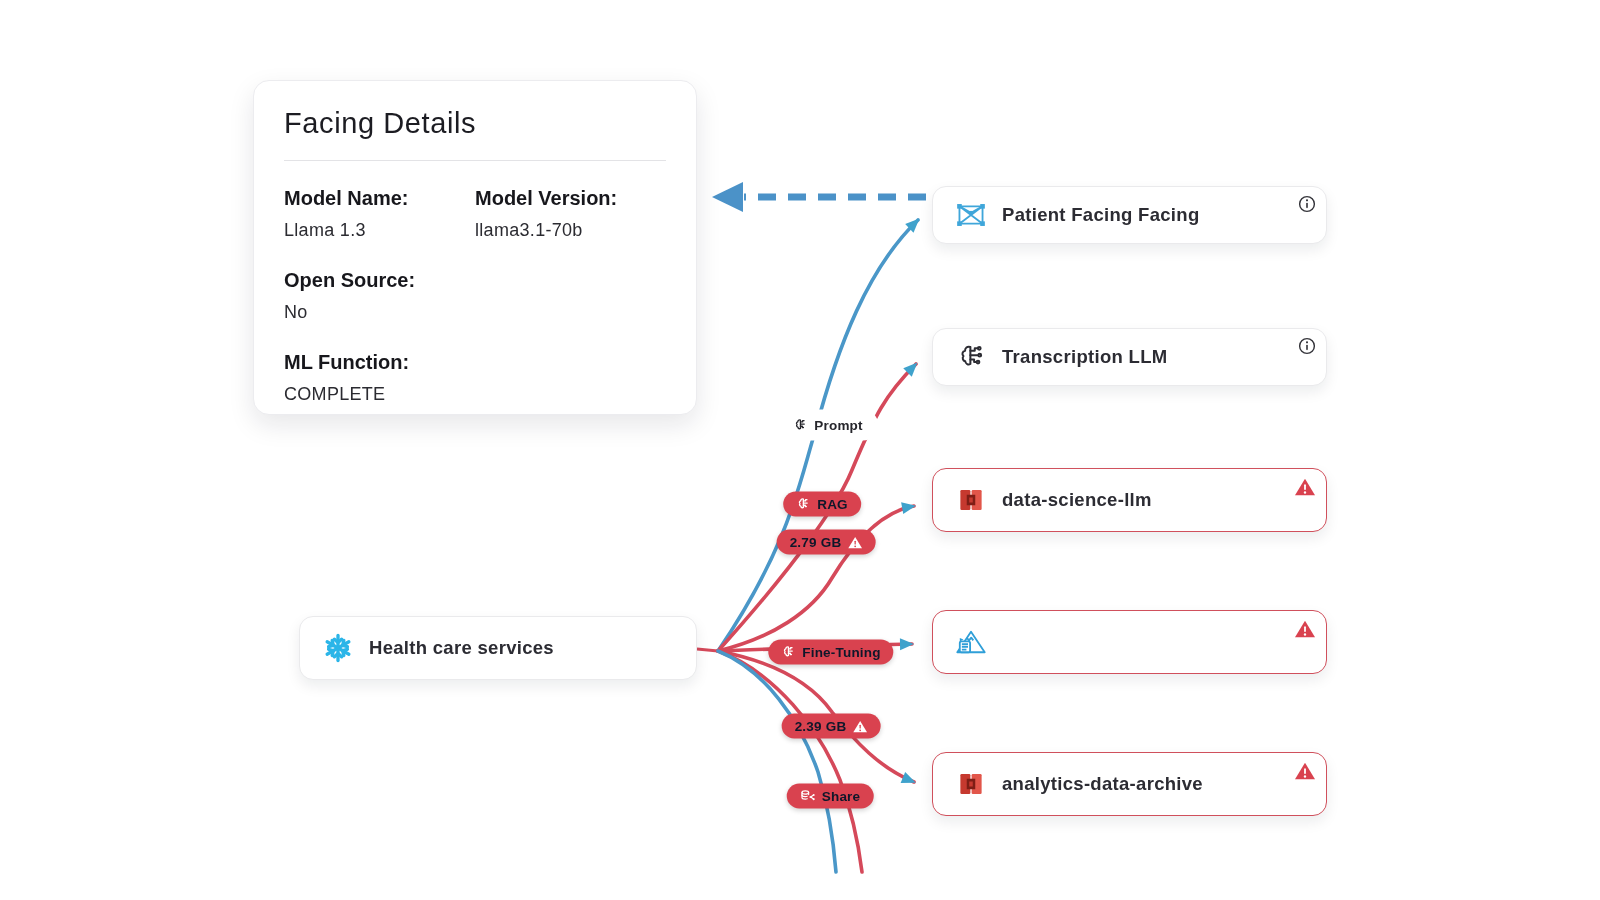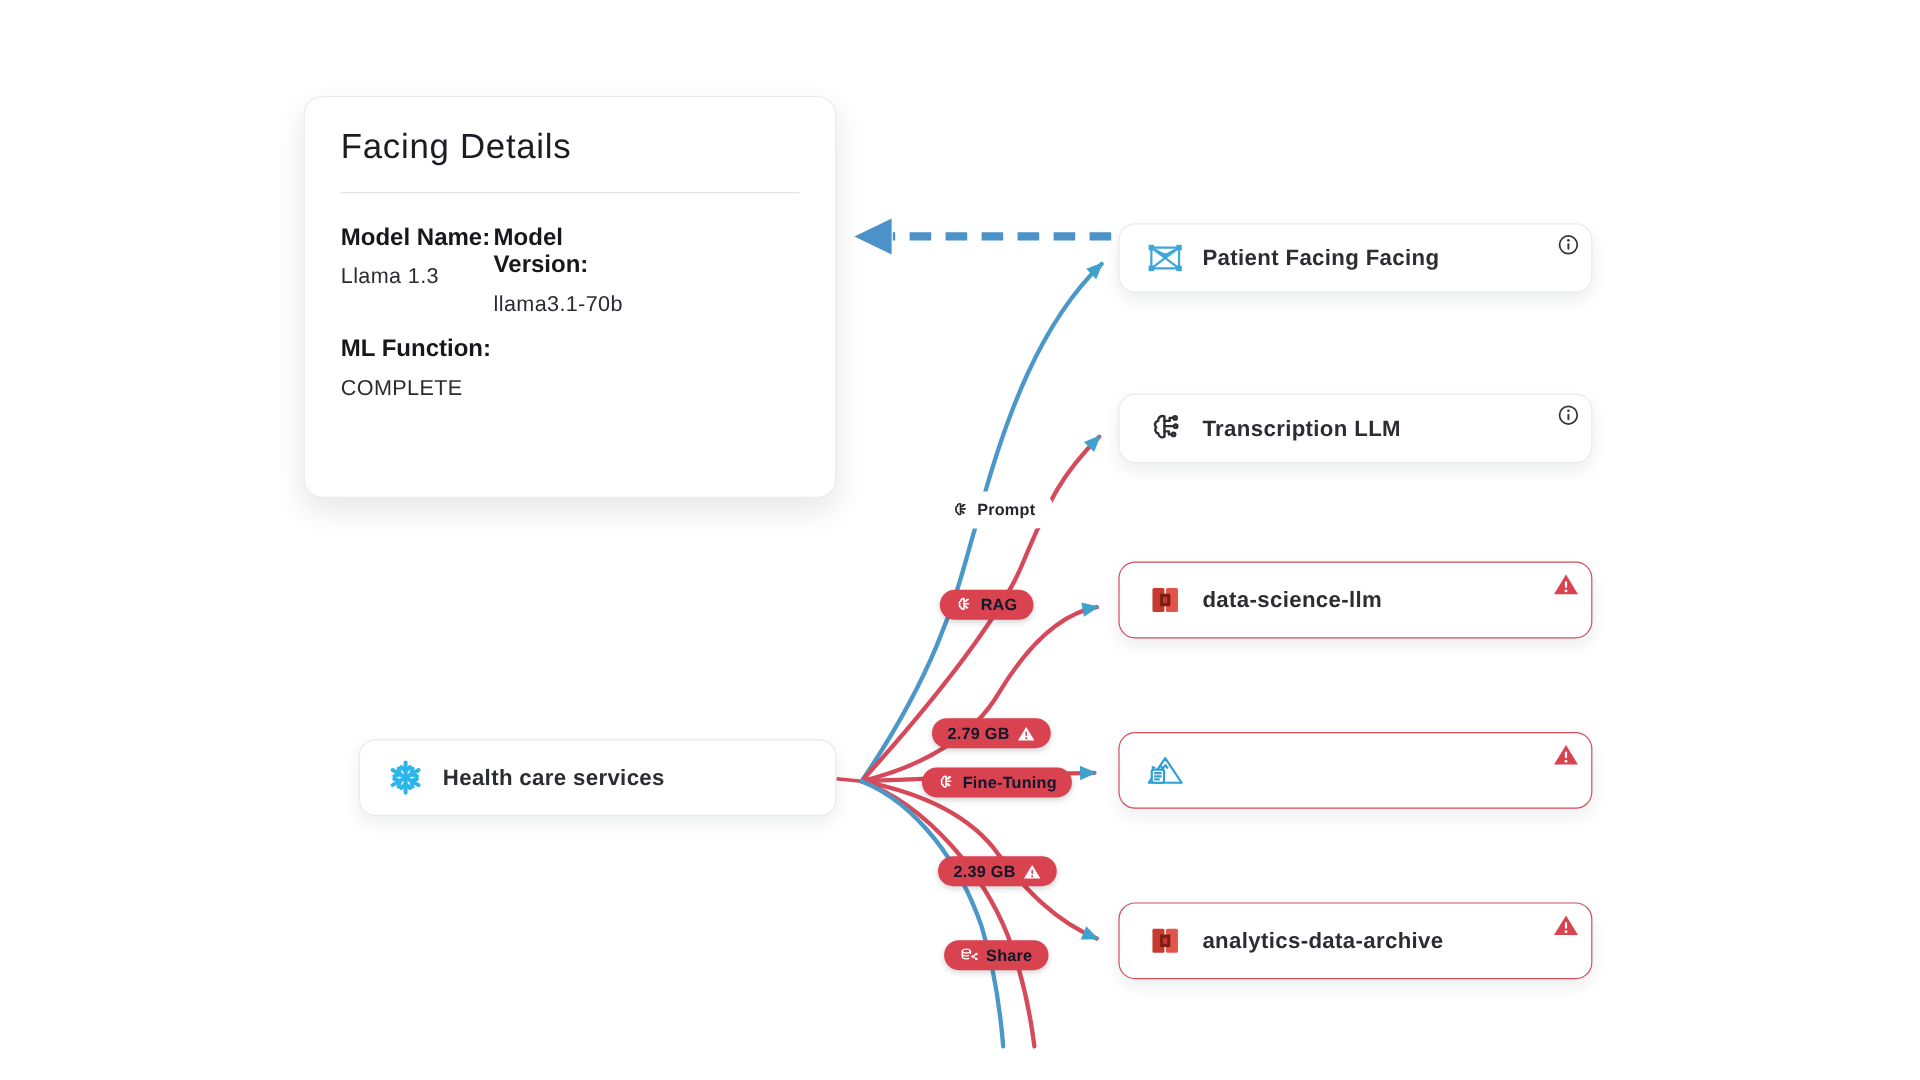--- a/index.html
+++ b/index.html
@@ -18,21 +18,21 @@
   .dash{stroke:#4b92c8;stroke-width:7px;fill:none;stroke-dasharray:18 12}
   .ah{fill:var(--arrow)}
   .ahL{fill:#4b92c8}
 
   
   .card{position:absolute;background:#fff;border:1px solid #ececef;border-radius:16px;
         box-shadow:0 10px 26px rgba(17,24,39,.10);z-index:3}
   .model-details{left:253px;top:80px;width:444px;height:335px;padding:26px 30px}
   .md-title{font-size:29px;font-weight:500;letter-spacing:.6px;color:#1c1c22}
   .md-divider{border:none;border-top:1px solid #e3e3e6;margin:20px 0 26px}
-  .md-grid{display:grid;grid-template-columns:1fr 1fr 1fr;row-gap:16px}
+  .md-grid{display:grid;grid-template-columns:1fr 1fr;row-gap:28px}
   .md-field .lab{font-size:20px;font-weight:700;margin-bottom:10px;color:#17171c}
   .md-field .val{font-size:18px;color:var(--muted);letter-spacing:.3px}
   .md-field.c1{grid-column:1}
 
   
   .node{position:absolute;display:flex;align-items:center;gap:15px;background:#fff;
         border:1px solid #eaeaec;border-radius:14px;padding:0 44px 0 22px;z-index:3;
         box-shadow:0 6px 14px rgba(17,24,39,.08);white-space:nowrap;overflow:hidden}
   .node.target{left:932px;width:395px;height:58px}
   .node.warning{border:1.6px solid var(--border-red);height:64px}
@@ -84,20 +84,24 @@
     <div class="md-title">Facing Details</div>
     <hr class="md-divider">
     <div class="md-grid">
       <div class="md-field">
         <div class="lab">Model Name:</div>
         <div class="val">Llama 1.3</div>
       </div>
       <div class="md-field">
         <div class="lab">Model Version:</div>
         <div class="val">llama3.1-70b</div>
+      </div>
+      <div class="md-field c1">
+        <div class="lab">Open Source:</div>
+        <div class="val">No</div>
       </div>
       <div class="md-field c1">
         <div class="lab">ML Function:</div>
         <div class="val">COMPLETE</div>
       </div>
     </div>
   </div>
 
   <div class="node source">
     <span class="nicon">
@@ -241,21 +245,21 @@
       <svg width="15" height="15" viewBox="0 0 24 24" fill="none" stroke="currentColor" stroke-width="2.1" stroke-linecap="round" stroke-linejoin="round">
           <path d="M11.5 4 C9 3 7 5 7.3 7 C5 7.5 4.5 10 6 11.2 C4.8 12.6 5.4 15 7.4 15.4 C7.6 17.6 9.8 18.6 11.5 17.6 V4 Z"></path>
           <path d="M11.5 7 H15 V5 H17.2"></path>
           <path d="M11.5 10.5 H17.6"></path>
           <path d="M11.5 14 H14.5 V16 H16.2"></path>
         </svg>
     </span>
     <span>RAG</span>
   </div>
 
-  <div class="pill red" style="left:826px;top:611px">
+  <div class="pill red" style="left:826px;top:542px">
     <span>2.79 GB</span>
     <span class="picon">
       <svg width="15" height="14" viewBox="0 0 24 22">
           <path d="M12 2 L23 20 H1 Z" fill="#fff"></path>
           <rect x="11" y="8" width="2" height="6.2" rx="1" fill="#d9424f"></rect>
           <circle cx="12" cy="17" r="1.4" fill="#d9424f"></circle>
         </svg>
     </span>
   </div>
 

